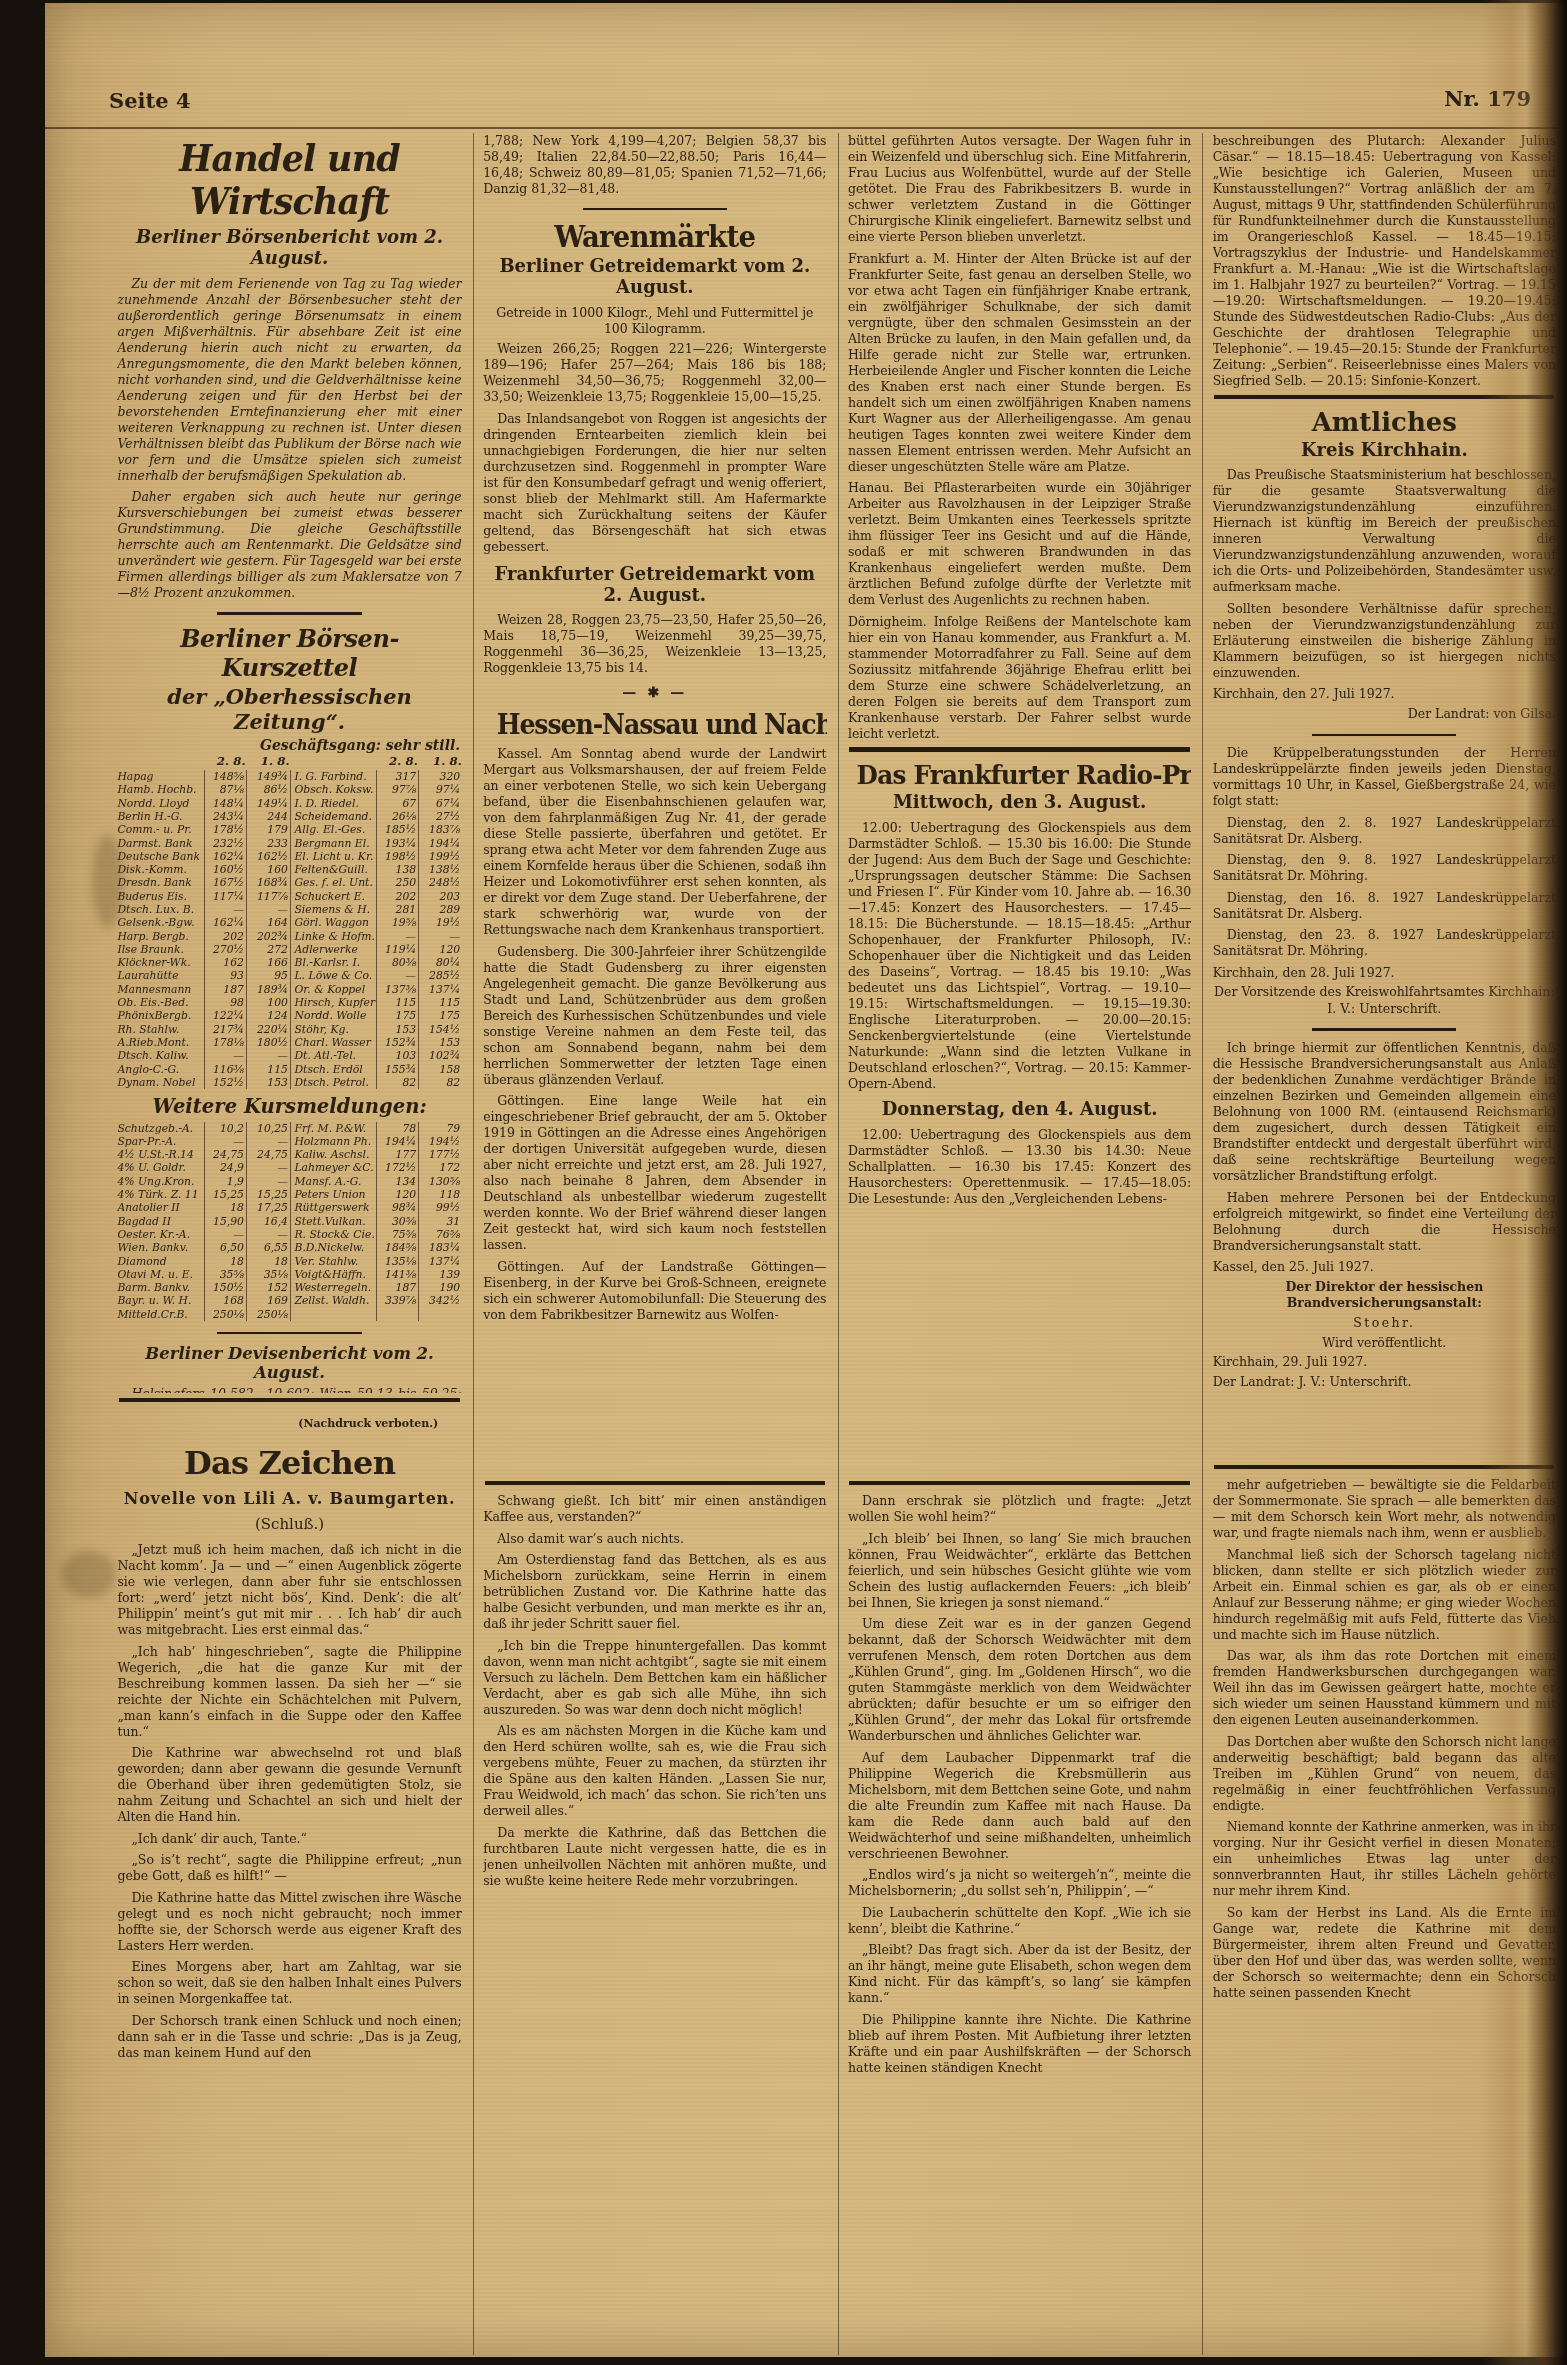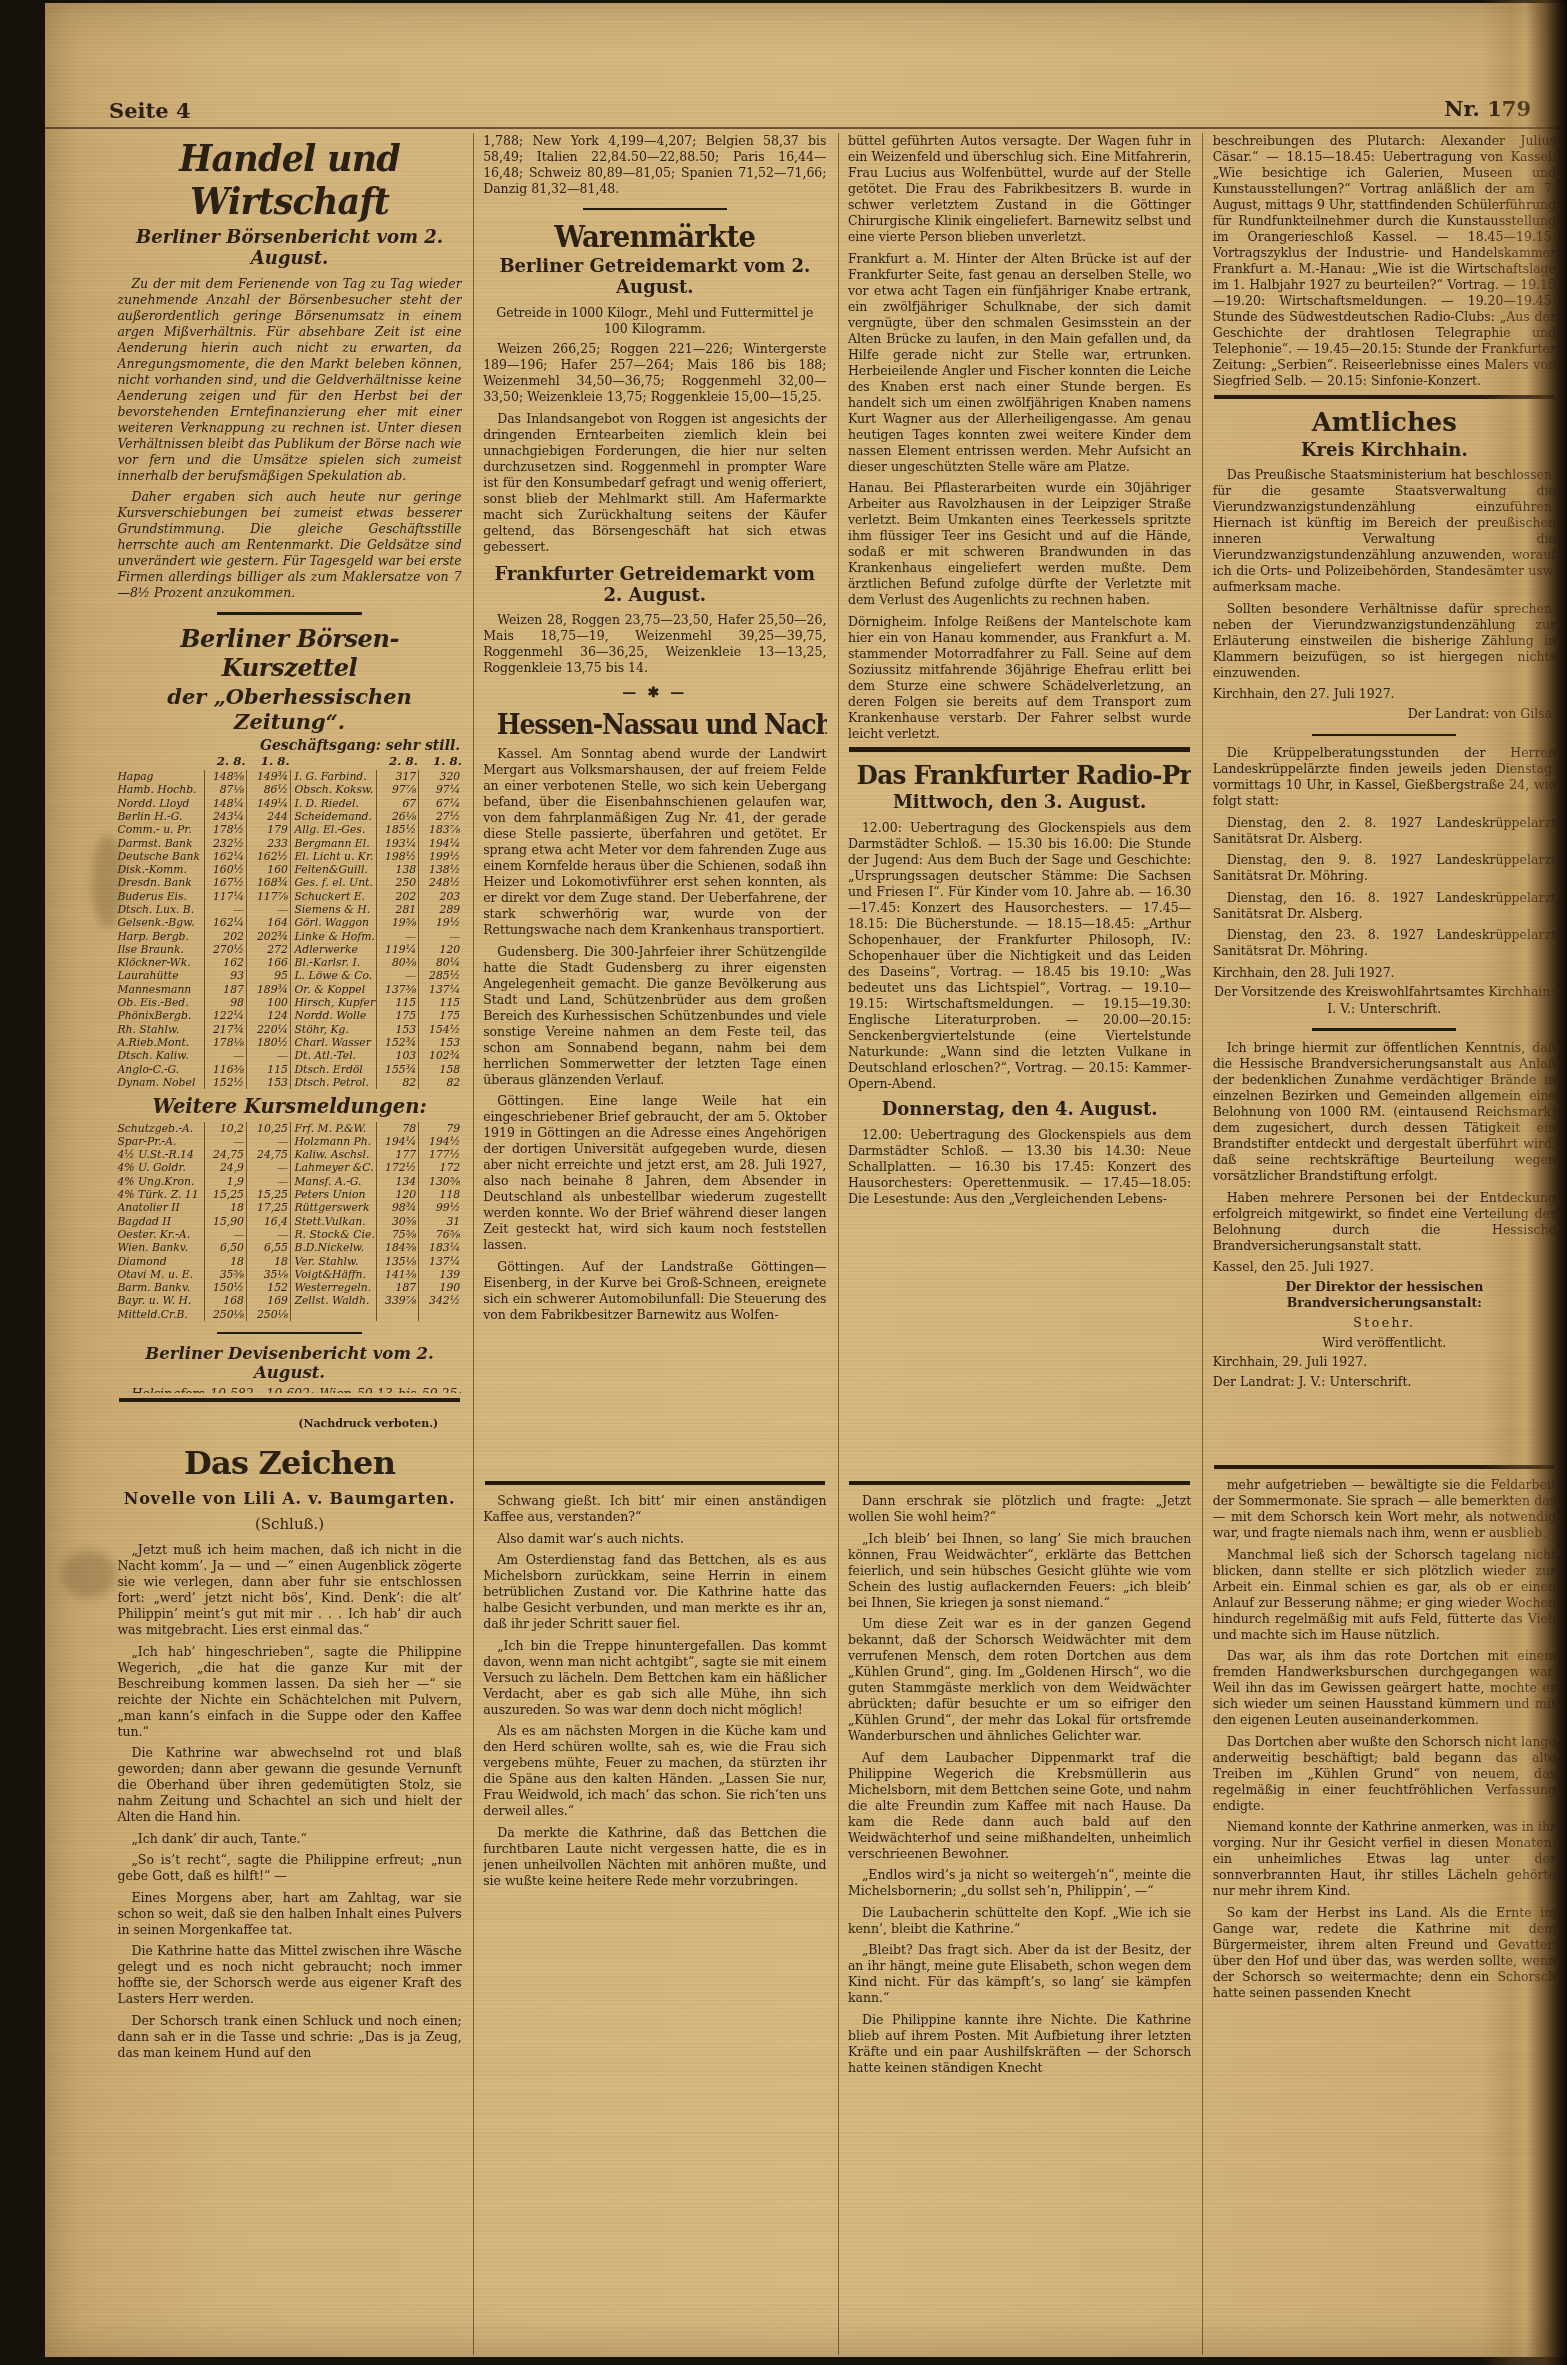--- a/index.html
+++ b/index.html
@@ -7,21 +7,21 @@
   #paper{position:absolute;left:45px;top:3.1px;width:1522px;height:2354px;overflow:hidden;
     background:linear-gradient(90deg,#c8a76e 0%,#d2b37c 12%,#d6b981 50%,#d0b078 88%,#cbab72 100%);
     box-shadow:inset 0 0 47px rgba(60,40,15,.35);}
   #paper:after{content:"";position:absolute;inset:0;pointer-events:none;
     background:repeating-linear-gradient(180deg,rgba(110,80,35,.06) 0 1.6px,rgba(0,0,0,0) 1.6px 3.9px);}
   .curl{position:absolute;top:0;right:0;width:86px;height:100%;pointer-events:none;z-index:50;
     background:linear-gradient(90deg,rgba(200,160,100,0) 0%,rgba(150,110,55,.30) 35%,rgba(190,155,95,.25) 52%,rgba(90,62,28,.72) 74%,rgba(35,24,12,.95) 90%,#0c0804 100%);}
   .smudge{position:absolute;width:55px;height:47px;border-radius:50%;filter:blur(4.7px);background:rgba(70,50,25,.25);z-index:2;}
 
   
-  .masthead{position:absolute;left:0;top:90px;width:1522px;height:34px;z-index:5;}
+  .masthead{position:absolute;left:0;top:80px;width:1522px;height:34px;z-index:5;}
   .masthead .pg{position:absolute;left:64px;top:4.7px;font-size:21px;font-weight:bold;}
   .masthead .ttl{position:absolute;left:0;right:94px;top:6.3px;text-align:center;font-size:19.6px;font-weight:bold;letter-spacing:0.4px;}
   .masthead .nr{position:absolute;right:36px;top:3.1px;font-size:21px;font-weight:bold;}
   .mastrule{position:absolute;left:0;top:124px;width:1522px;height:1.6px;background:rgba(50,33,14,.65);z-index:5;}
 
   
   .cols{position:absolute;left:63px;top:130px;width:1459px;height:2222px;display:grid;grid-template-columns:1fr 1fr 1fr 1fr;z-index:4;}
   .col{overflow:hidden;padding:0 11px 0 9.4px;}
   .col.b{border-left:1.2px solid rgba(55,38,18,.6);}
   .upper{overflow:hidden;}
@@ -460,22 +460,22 @@
           <div class="copyright">(Nachdruck verboten.)</div>
           <h2 class="story">Das Zeichen</h2>
           <div class="s-author">Novelle von Lili A. v. Baumgarten.</div>
           <div class="s-part">(Schluß.)</div>
           <div>
               <p class="body">„Jetzt muß ich heim machen, daß ich nicht in die Nacht komm’. Ja — und —“ einen Augenblick zögerte sie wie verlegen, dann aber fuhr sie entschlossen fort: „werd’ jetzt nicht bös’, Kind. Denk’: die alt’ Philippin’ meint’s gut mit mir . . . Ich hab’ dir auch was mitgebracht. Lies erst einmal das.“</p>
               <p class="body">„Ich hab’ hingeschrieben“, sagte die Philippine Wegerich, „die hat die ganze Kur mit der Beschreibung kommen lassen. Da sieh her —“ sie reichte der Nichte ein Schächtelchen mit Pulvern, „man kann’s einfach in die Suppe oder den Kaffee tun.“</p>
               <p class="body">Die Kathrine war abwechselnd rot und blaß geworden; dann aber gewann die gesunde Vernunft die Oberhand über ihren gedemütigten Stolz, sie nahm Zeitung und Schachtel an sich und hielt der Alten die Hand hin.</p>
               <p class="body">„Ich dank’ dir auch, Tante.“</p>
               <p class="body">„So is’t recht“, sagte die Philippine erfreut; „nun gebe Gott, daß es hilft!“ —</p>
+              <p class="body">Die Kathrine hatte das Mittel zwischen ihre Wäsche gelegt und es noch nicht gebraucht; noch immer hoffte sie, der Schorsch werde aus eigener Kraft des Lasters Herr werden.</p>
               <p class="body">Eines Morgens aber, hart am Zahltag, war sie schon so weit, daß sie den halben Inhalt eines Pulvers in seinen Morgenkaffee tat.</p>
-              <p class="body">Die Kathrine hatte das Mittel zwischen ihre Wäsche gelegt und es noch nicht gebraucht; noch immer hoffte sie, der Schorsch werde aus eigener Kraft des Lasters Herr werden.</p>
               <p class="body">Der Schorsch trank einen Schluck und noch einen; dann sah er in die Tasse und schrie: „Das is ja Zeug, das man keinem Hund auf den</p>
             </div>
         </div>
       </section>
 
       <section class="col b">
         <div class="upper u2">
           <p class="body nf">1,788; New York 4,199—4,207; Belgien 58,37 bis 58,49; Italien 22,84.50—22,88.50; Paris 16,44—16,48; Schweiz 80,89—81,05; Spanien 71,52—71,66; Danzig 81,32—81,48.</p>
           <div class="srule"></div>
           <h2 class="radio" style="font-size:29px">Warenmärkte</h2>

